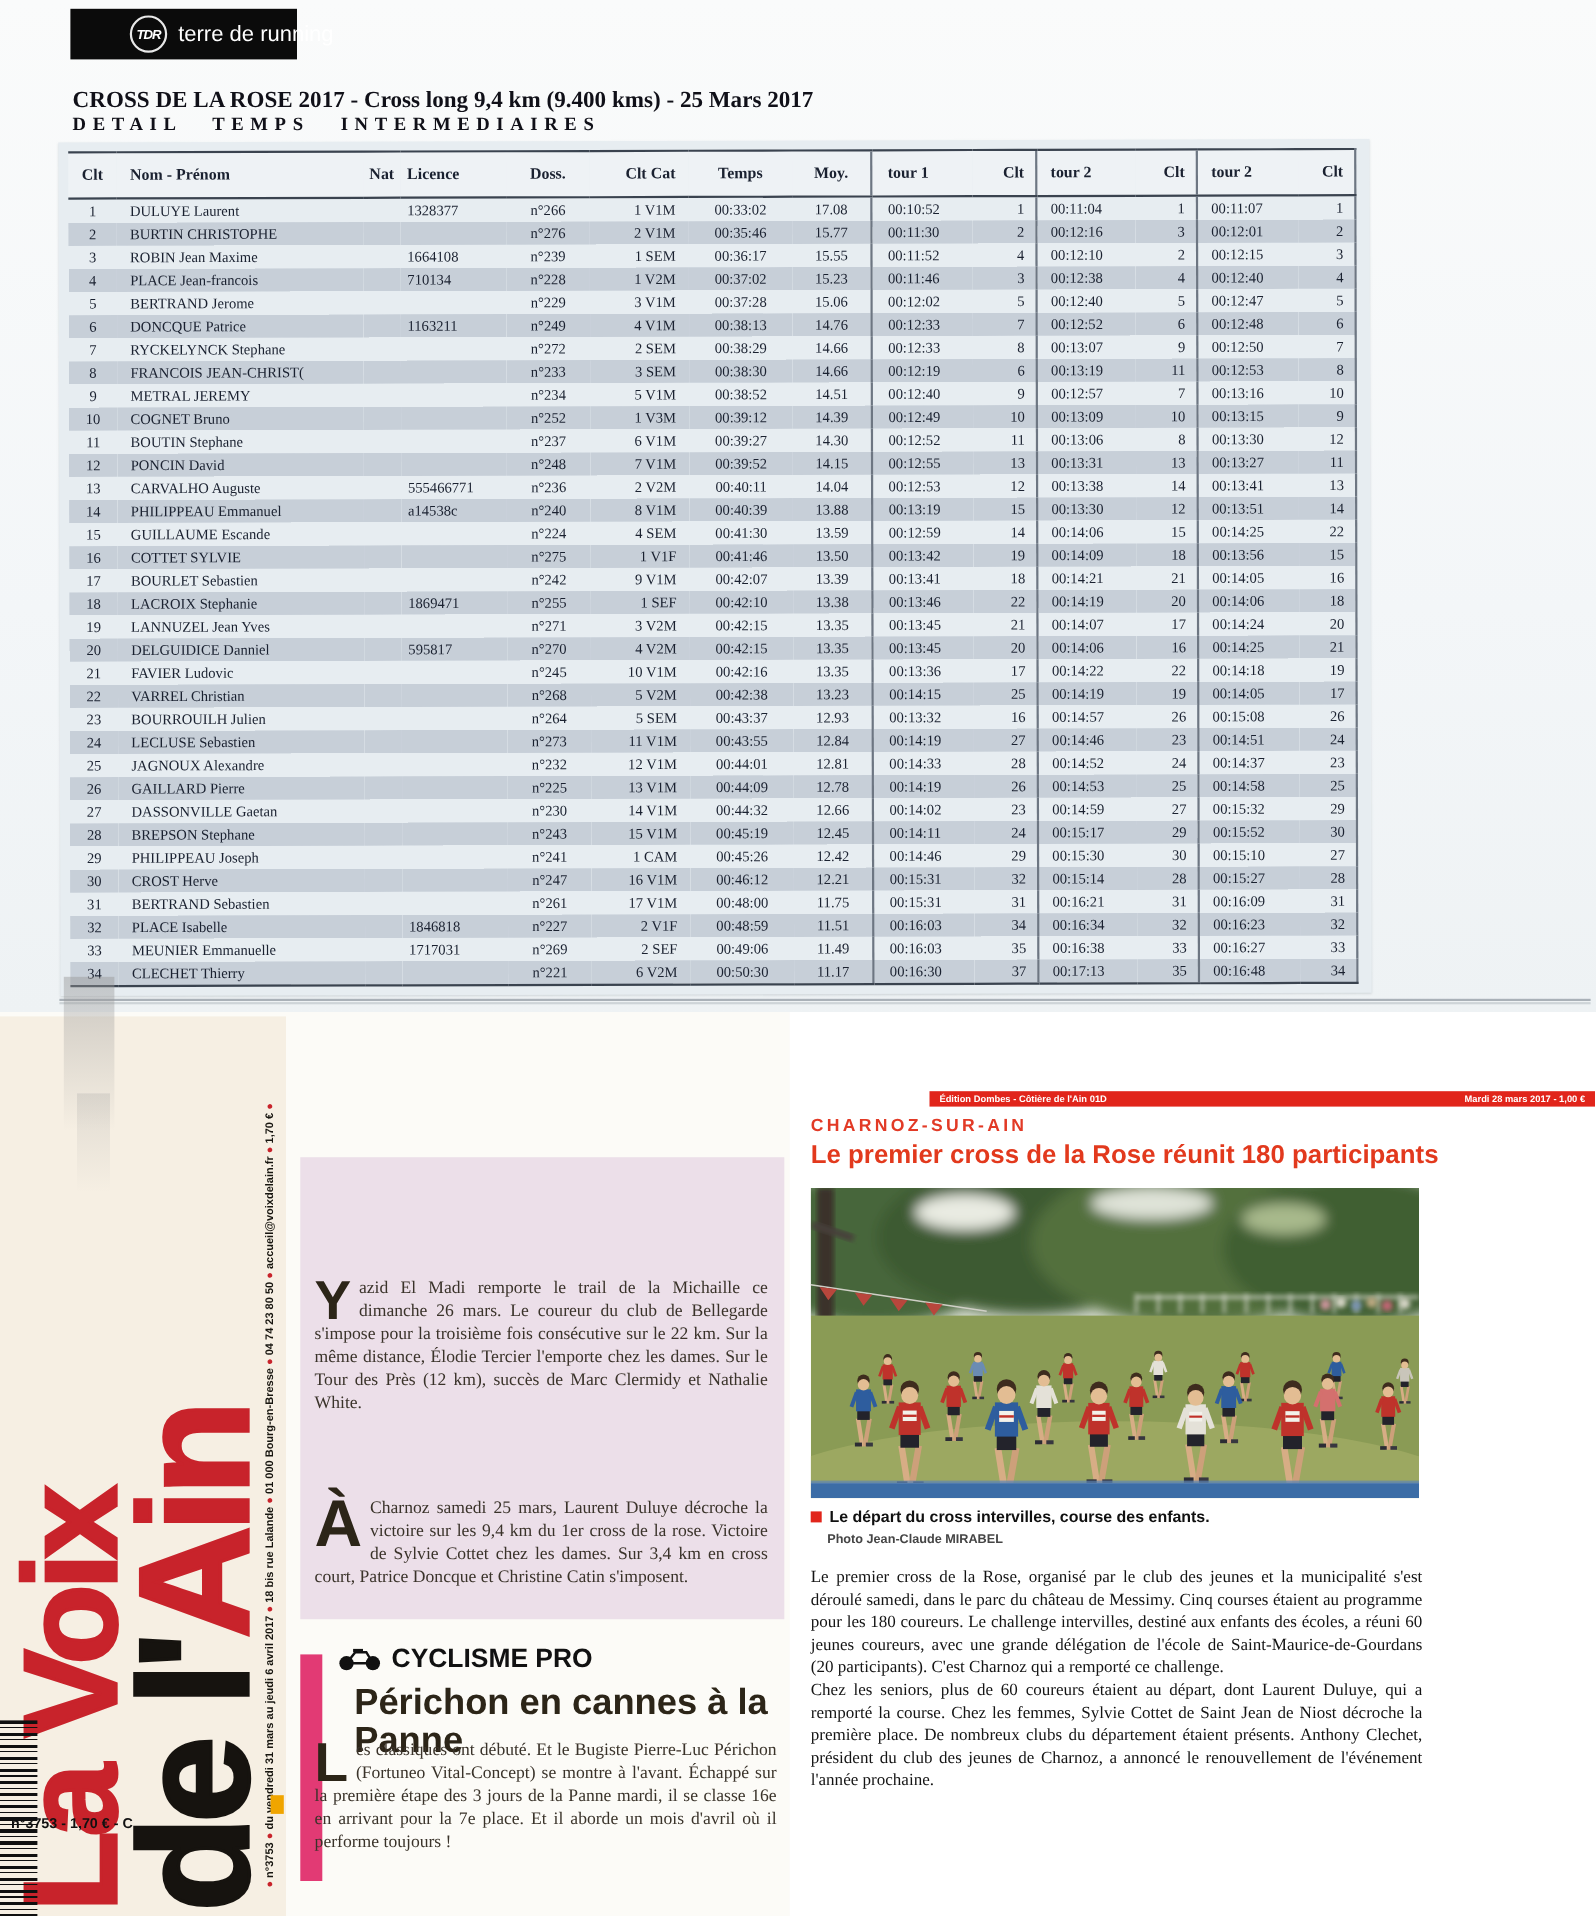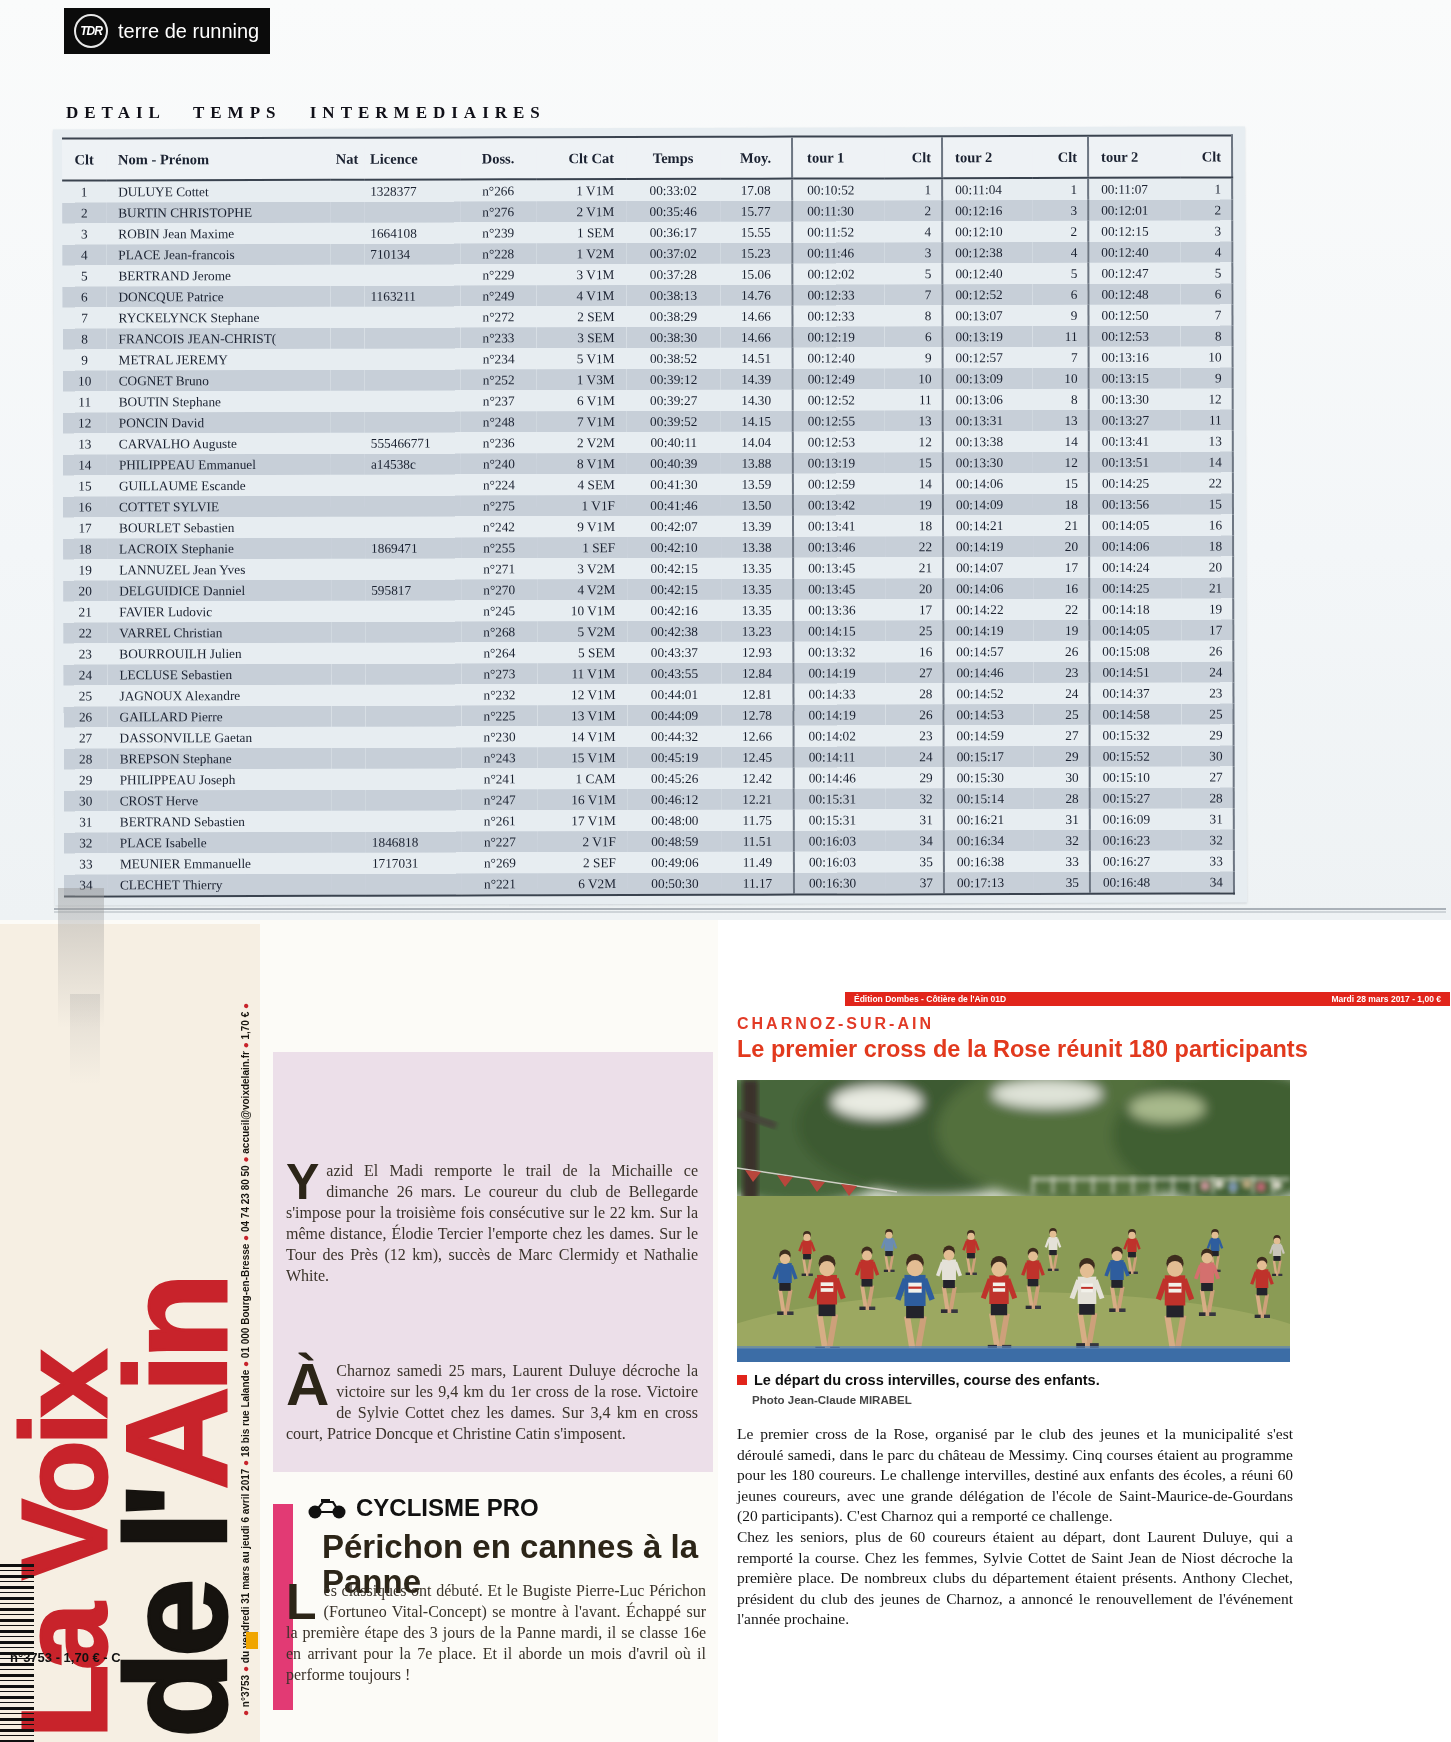--- a/index.html
+++ b/index.html
@@ -6,21 +6,21 @@
   body { width:1451px; height:1742px; position:relative; background:#fff; overflow:hidden;
          font-family:"Liberation Serif", serif; }
 
   
   #scan { position:absolute; left:0; top:0; width:1451px; height:920px;
           background:linear-gradient(180deg,#fafbfb 0%,#f3f6f8 60%,#eef2f4 100%); }
   .logo-box { position:absolute; left:64px; top:8px; width:206px; height:46px; background:#0b0b0b;
               color:#fff; display:flex; align-items:center; gap:10px; padding-left:10px; box-sizing:border-box; }
   .logo-circle { width:30px; height:30px; border:2px solid #e8e8e8; border-radius:50%; flex:none;
                  display:flex; align-items:center; justify-content:center;
-                 font:italic bold 12px "Liberation Sans",sans-serif; letter-spacing:-1px; }
+                 font:italic bold 12px "Liberation Sans",sans-serif; letter-spacing:-1px;margin-left:44px; }
   .logo-name { font:400 20px "Liberation Sans",sans-serif; white-space:nowrap;text-align:right; }
   .scan-title1 { position:absolute; left:66px; top:78px; font-weight:bold; font-size:21px; color:#101018; }
   .scan-title2 { position:absolute; left:66px; top:103px; font-weight:bold; font-size:17px; color:#101018;
                  letter-spacing:6px; word-spacing:18px; }
   .paper { position:absolute; left:54px; top:128px; width:1192px; height:776px; background:#e7edf1;
            transform:rotate(-0.15deg); box-shadow:0 1px 2px rgba(120,130,140,.25); }
   #results-table { position:absolute; left:9px; top:8px; width:1170px; border-collapse:collapse;
                    table-layout:fixed; font-size:13.3px; color:#1a2130; }
   #results-table th { height:38px; font-weight:bold; font-size:14.5px; white-space:nowrap;
                       border-top:2px solid #3a434f; border-bottom:2px solid #3a434f; background:#eef2f5; }
@@ -109,20 +109,21 @@
   .p-body p { margin:0; }
 </style>
 </head>
 <body>
 
 <div id="scan">
   <div class="logo-box">
     <span class="logo-circle">TDR</span>
     <span class="logo-name">terre de running</span>
   </div>
+  <div class="scan-title1">CROSS DE LA ROSE 2017 - Cross long 9,4 km (9.400 kms) - 25 Mars 2017</div>
   <div class="scan-title2">DETAIL TEMPS INTERMEDIAIRES</div>
   <div class="paper">
     <table id="results-table">
       <colgroup>
         <col style="width:44px">
           <col style="width:224px">
           <col style="width:34px">
           <col style="width:96px">
         <col style="width:76px">
           <col style="width:90px">
@@ -149,21 +150,21 @@
             <th>Clt</th>
             <th>tour 2</th>
             <th>Clt</th>
             <th>tour 2</th>
             <th>Clt</th>
           </tr>
         </thead>
       <tbody>
           <tr>
             <td>1</td>
-            <td>DULUYE Cottet</td>
+            <td>DULUYE Laurent</td>
             <td></td>
             <td>1328377</td>
             <td>n°266</td>
             <td>1 V1M</td>
             <td>00:33:02</td>
             <td>17.08</td>
             <td>00:10:52</td>
             <td>1</td>
             <td>00:11:04</td>
             <td>1</td>

